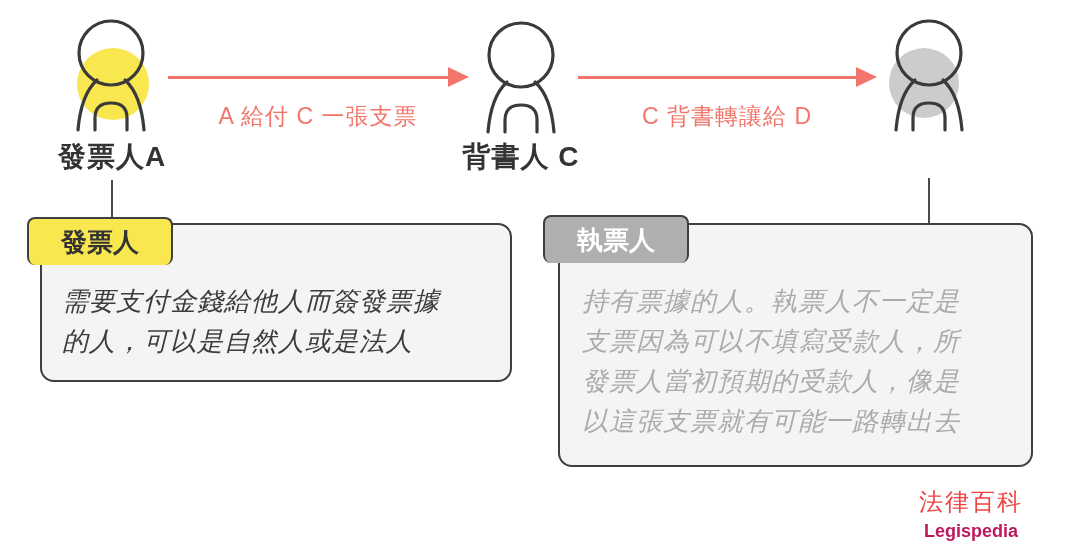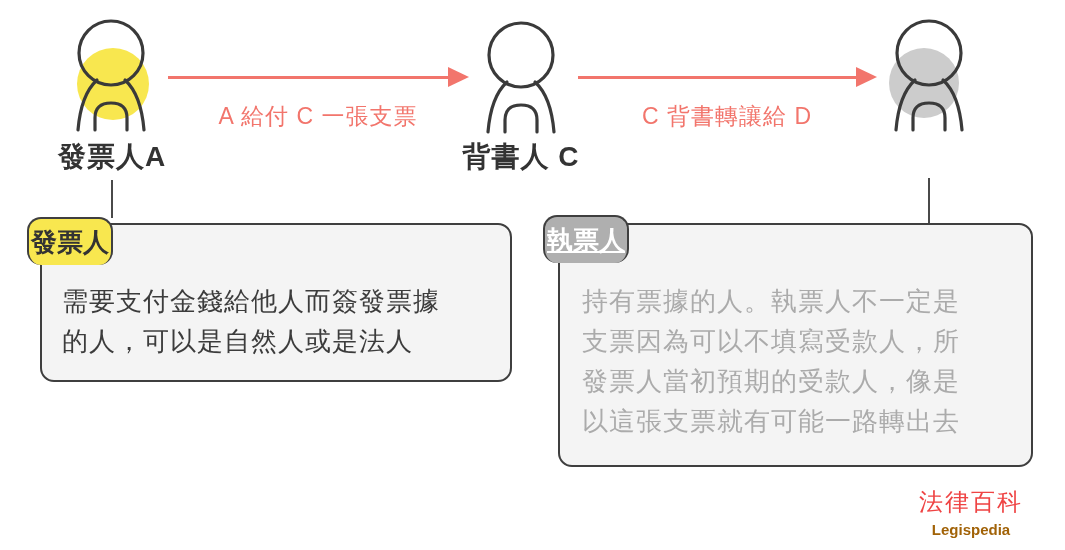--- a/index.html
+++ b/index.html
@@ -28,33 +28,33 @@
     position:absolute;top:89px;width:320px;text-align:center;
     font-size:23px;color:#F2756C;white-space:nowrap;letter-spacing:1px;margin-top:12px;
   }
   
   .connector{position:absolute;width:2px;background:#4A4A4A;}
   
   .callout{
     position:absolute;background:#F4F4F4;border:2px solid #3F3F3F;border-radius:14px;
   }
   .tag{
-    position:absolute;border:2px solid #3F3F3F;border-bottom:none;border-radius:14px;
-    font-size:26px;font-weight:bold;line-height:46px;padding:0 2px;white-space:nowrap;
+    position:absolute;border:2px solid #3F3F3F;border-bottom:none;border-radius:8px;
+    font-size:26px;font-weight:bold;line-height:46px;padding:0 32px;white-space:nowrap;
   }
   .tag.yellow{background:#F8E74F;color:#333333;}
-  .tag.gray{background:#AFAFAF;color:#ffffff;text-decoration:underline;}
-  .callout-text{position:absolute;white-space:nowrap;}
+  .tag.gray{background:#AFAFAF;color:#ffffff;}
+  .callout-text{position:absolute;white-space:nowrap;font-style:italic;}
   .callout-text .line{font-size:26px;line-height:40px;letter-spacing:1px;}
   .callout-text.dark .line{color:#3C3C3C;}
   .callout-text.muted .line{color:#ABABAB;}
   
   .watermark{position:absolute;left:901px;top:486px;width:140px;text-align:center;}
   .watermark .wm-title{font-size:24px;color:#ef4444;letter-spacing:2px;white-space:nowrap;}
-  .watermark .wm-sub{font-size:15px;font-weight:bold;color:#a16207;margin-top:3px;}
+  .watermark .wm-sub{font-size:18px;font-weight:bold;color:#be185d;margin-top:3px;}
 </style>
 </head>
 <body>
 
 <div class="canvas">
 
   <svg width="0" height="0" style="position:absolute">
     <defs>
       <g id="person" fill="none" stroke="#3A3A3A" stroke-width="3.2" stroke-linecap="round">
         <circle cx="47" cy="39" r="32"></circle>

